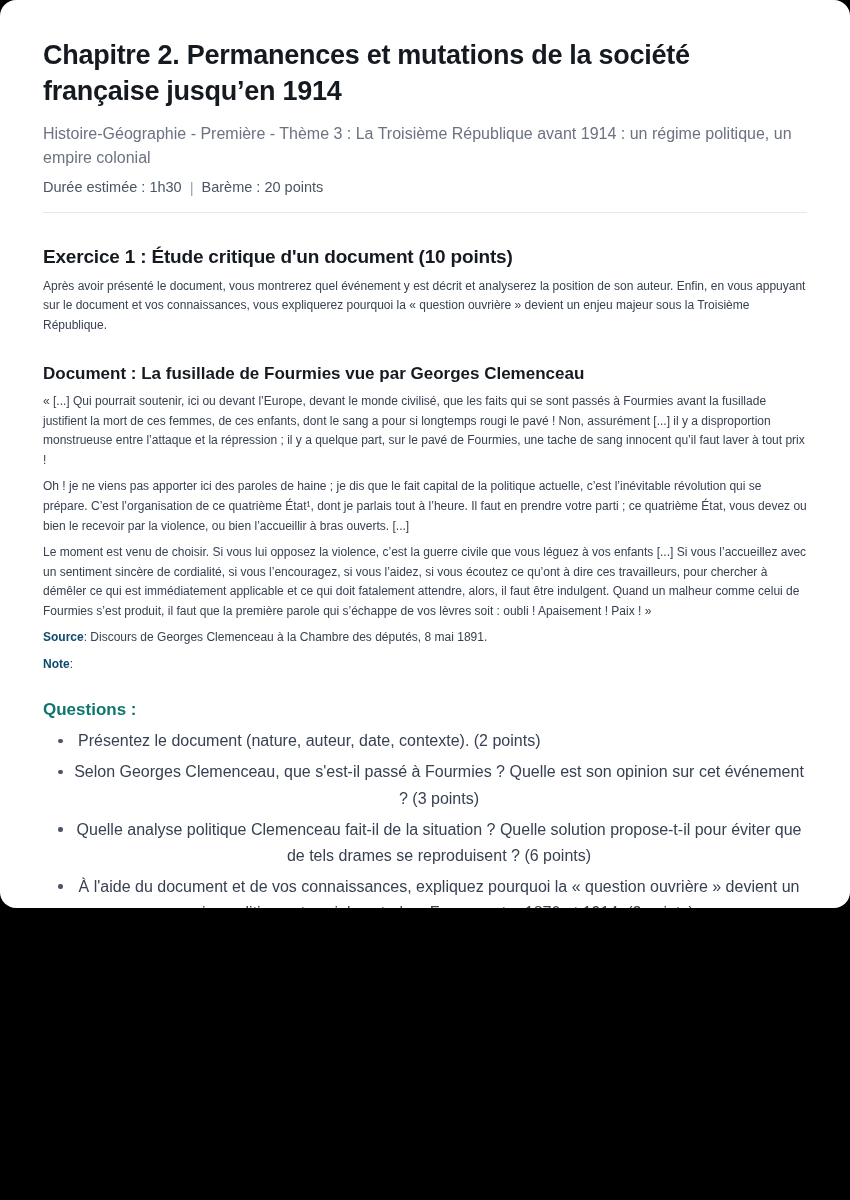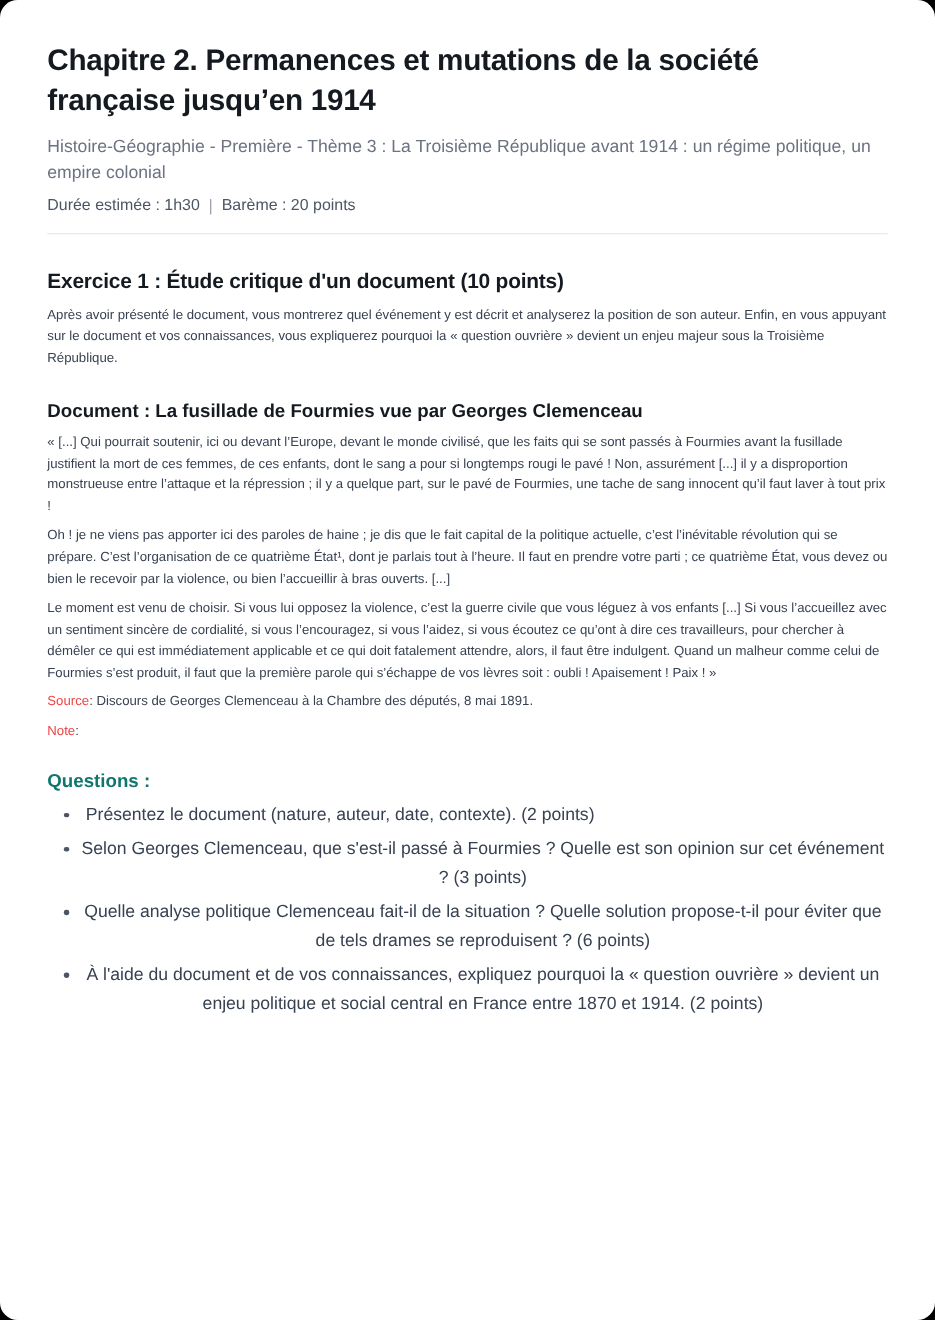--- a/index.html
+++ b/index.html
@@ -7,21 +7,21 @@
     margin: 0;
     padding: 0;
     width: 850px;
     height: 1200px;
     background: #000000;
     font-family: "Liberation Sans", "DejaVu Sans", sans-serif;
   }
   .card {
     position: relative;
     width: 850px;
-    height: 1200px;
+    height: 908px;
     background: #ffffff;
     border-radius: 16px;
     overflow: hidden;
     padding: 38px 43px 0 43px;
   }
   .page-title {
     margin: 0;
     font-size: 27px;
     line-height: 1.33;
     font-weight: 700;
@@ -66,21 +66,21 @@
   }
   .body-text, p.body-text {
     margin: 7px 0 0 0;
     font-size: 12px;
     line-height: 1.63;
     color: #374151;
   }
   .doc-p { margin-top: 15px; }
   .src-line { margin-top: 14px; }
   .note-line { margin-top: 9px; }
-  .bold-label { font-weight: 400; color: #ef4444; }
+  .bold-label { font-weight: 700; color: #0c4a6e; }
   ul.dot-list {
     list-style: none;
     margin: 15px 0 0 0;
     padding: 0 0 0 28px;
   }
   ul.dot-list li {
     position: relative;
     font-size: 16px;
     line-height: 1.63;
     color: #374151;

